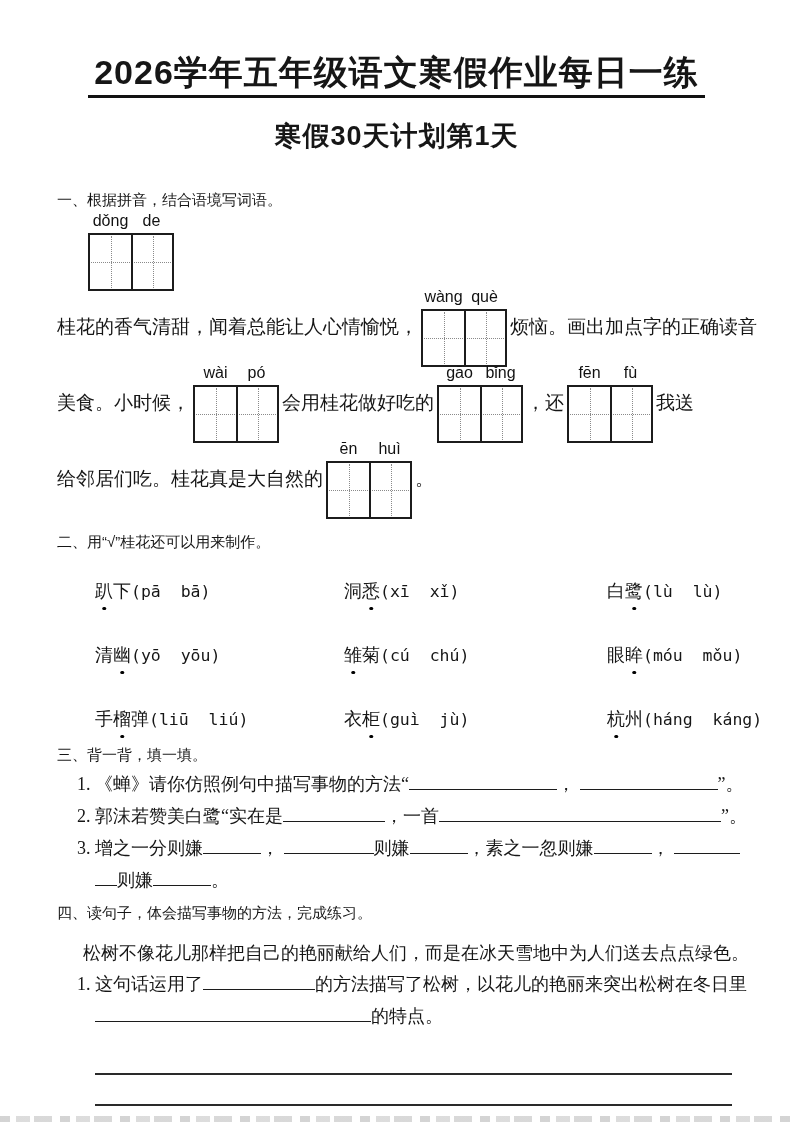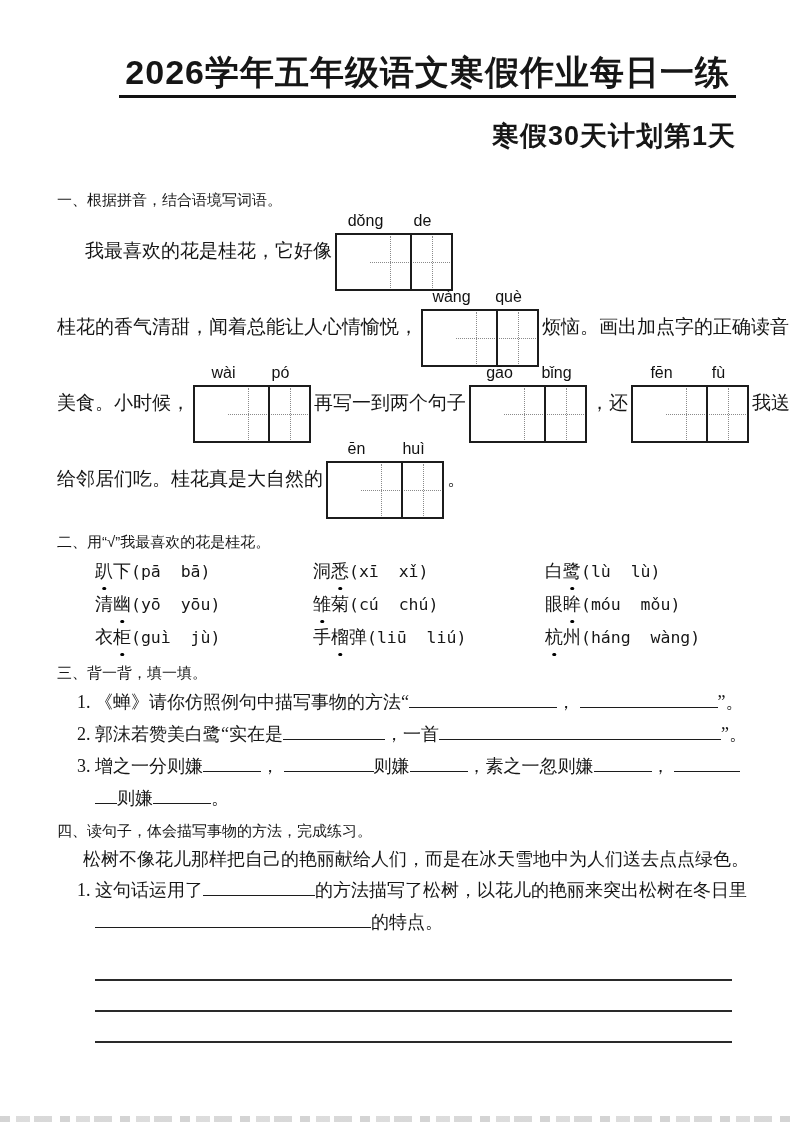--- a/index.html
+++ b/index.html
@@ -5,21 +5,21 @@
   * { margin:0; padding:0; box-sizing:border-box; }
   html,body { background:#ffffff; }
   body {
     width:793px; height:1122px; overflow:hidden; position:relative;
     font-family:"Liberation Serif","DejaVu Serif",serif;
     color:#161616;
   }
   .page { padding:50px 57px 0 57px; position:relative; }
 
   
-  .title-wrap { text-align:right; }
+  .title-wrap { text-align:center; }
   .doc-title {
     display:inline-block;
     font-family:"Liberation Sans","DejaVu Sans",sans-serif;
     font-weight:bold; font-size:34px; line-height:44px;
     border-bottom:3px solid #111; padding:0 6px 1px 6px;
     letter-spacing:1px;
   }
   .doc-subtitle {
     font-family:"Liberation Sans","DejaVu Sans",sans-serif;
     font-weight:bold; font-size:27px; line-height:34px;
@@ -34,21 +34,21 @@
 
   
   .fill-line {
     display:flex; align-items:center; height:76px;
     font-size:19px; white-space:nowrap;
   }
   .fill-line .seg { flex:0 0 auto; }
   .indent1 { padding-left:28px; }
   .tian {
     position:relative; display:inline-flex;
-    border:2px solid #1c1c1c; margin:22px 3px 0 3px; background:#fff;padding-left:32px;
+    border:2px solid #1c1c1c; margin:22px 3px 0 3px; background:#fff;
   }
   .tian .cell { width:41px; height:54px; position:relative; }
   .tian .cell + .cell { border-left:2px solid #1c1c1c; }
   .tian .cell::before {
     content:""; position:absolute; left:50%; top:1px; bottom:1px;
     border-left:1px dotted #8a8a8a;
   }
   .tian .cell::after {
     content:""; position:absolute; top:50%; left:1px; right:1px;
     border-top:1px dotted #8a8a8a;
@@ -56,22 +56,22 @@
   .py-label {
     position:absolute; top:-23px; left:0; right:0; display:flex;
     font-family:"Liberation Sans","DejaVu Sans",sans-serif;
     font-size:16px; font-weight:normal; color:#111;
   }
   .py-label span { flex:1; text-align:center; white-space:pre; }
 
   
   .pron-grid {
     display:grid; grid-template-columns:218px 232px auto;
-    padding-left:38px; margin-top:0;
-    font-size:18px; line-height:33px;
+    padding-left:38px; margin-top:20px;
+    font-size:18px; line-height:33px;gap:31px;
   }
   .pron-item { white-space:nowrap; }
   .py-opt {
     font-family:"DejaVu Sans Mono","Liberation Mono",monospace;
     font-size:16.5px; white-space:pre;
   }
   .dd { position:relative; display:inline-block; }
   .dd::after {
     content:""; position:absolute; left:50%; transform:translateX(-50%);
     bottom:-2px; width:3.5px; height:3.5px; border-radius:50%; background:#000;
@@ -82,21 +82,21 @@
     padding-left:20px; font-size:18px; line-height:32px; white-space:nowrap;
   }
   .blank {
     display:inline-block; vertical-align:baseline;
     border-bottom:1.6px solid #1c1c1c; height:1em;
   }
   .s3 .num-item { line-height:32px; }
   .cont-line { padding-left:38px; }
 
   .kaiti { font-family:"Liberation Serif","DejaVu Serif",serif; }
-  .example-sent { padding-left:26px; font-size:18px; line-height:30px; margin-top:0; white-space:nowrap; }
+  .example-sent { padding-left:26px; font-size:18px; line-height:30px; margin-top:12px; white-space:nowrap; }
 
   .answer-lines { padding-left:38px; padding-right:4px; margin-top:12px; }
   .answer-line { border-bottom:2px solid #2a2a2a; height:31px; }
 
   
   .cutoff-strip {
     position:absolute; left:0; right:0; bottom:0; height:6px;
     background:repeating-linear-gradient(90deg,
       #c9c9c9 0 10px, #ffffff 10px 16px, #d4d4d4 16px 30px,
       #ffffff 30px 34px, #cfcfcf 34px 52px, #ffffff 52px 60px);
@@ -111,21 +111,20 @@
   <div class="title-wrap">
     <div class="doc-title">2026学年五年级语文寒假作业每日一练</div>
   </div>
   <div class="title-wrap">
     <div class="doc-subtitle">寒假30天计划第1天</div>
   </div>
 
   <div class="sec-heading">一、根据拼音，结合语境写词语。</div>
 
   <div class="fill-line indent1">
-    <span class="seg">我最喜欢的花是桂花，它好像</span>
     <span class="tian">
       <span class="py-label">
           <span>dǒng</span>
           <span>de</span>
         </span>
       <span class="cell"></span>
         <span class="cell"></span>
     </span>
   </div>
 
@@ -145,21 +144,21 @@
   <div class="fill-line">
     <span class="seg">美食。小时候，</span>
     <span class="tian">
       <span class="py-label">
           <span>wài</span>
           <span>pó</span>
         </span>
       <span class="cell"></span>
         <span class="cell"></span>
     </span>
-    <span class="seg">再写一到两个句子</span>
+    <span class="seg">会用桂花做好吃的</span>
     <span class="tian">
       <span class="py-label">
           <span>gāo</span>
           <span>bǐng</span>
         </span>
       <span class="cell"></span>
         <span class="cell"></span>
     </span>
     <span class="seg">，还</span>
     <span class="tian">
@@ -179,31 +178,31 @@
       <span class="py-label">
           <span>ēn</span>
           <span>huì</span>
         </span>
       <span class="cell"></span>
         <span class="cell"></span>
     </span>
     <span class="seg">。</span>
   </div>
 
-  <div class="sec-heading" style="margin-top:12px;">二、用“√”我最喜欢的花是桂花。</div>
+  <div class="sec-heading" style="margin-top:12px;">二、用“√”桂花还可以用来制作。</div>
   <div class="pron-grid">
     <div class="pron-item"><span></span><span class="dd">趴</span><span>下</span><span class="py-opt">(pā  bā)</span></div>
     <div class="pron-item"><span>洞</span><span class="dd">悉</span><span></span><span class="py-opt">(xī  xǐ)</span></div>
     <div class="pron-item"><span>白</span><span class="dd">鹭</span><span></span><span class="py-opt">(lù  lù)</span></div>
     <div class="pron-item"><span>清</span><span class="dd">幽</span><span></span><span class="py-opt">(yō  yōu)</span></div>
     <div class="pron-item"><span></span><span class="dd">雏</span><span>菊</span><span class="py-opt">(cú  chú)</span></div>
     <div class="pron-item"><span>眼</span><span class="dd">眸</span><span></span><span class="py-opt">(móu  mǒu)</span></div>
+    <div class="pron-item"><span>手</span><span class="dd">榴</span><span>弹</span><span class="py-opt">(liū  liú)</span></div>
     <div class="pron-item"><span>衣</span><span class="dd">柜</span><span></span><span class="py-opt">(guì  jù)</span></div>
-    <div class="pron-item"><span>手</span><span class="dd">榴</span><span>弹</span><span class="py-opt">(liū  liú)</span></div>
-    <div class="pron-item"><span></span><span class="dd">杭</span><span>州</span><span class="py-opt">(háng  wàng)</span></div>
+    <div class="pron-item"><span></span><span class="dd">杭</span><span>州</span><span class="py-opt">(háng  káng)</span></div>
   </div>
 
   <div class="s3">
     <div class="sec-heading" style="margin-top:6px;">三、背一背，填一填。</div>
     <div class="num-item">
       <span>1.</span>
       <span>《蝉》请你仿照例句中描写事物的方法“</span><span class="blank" style="width:148px;"></span><span>，</span> <span class="blank" style="width:138px;"></span><span>”。</span>
     </div>
     <div class="num-item">
       <span>2.</span>

